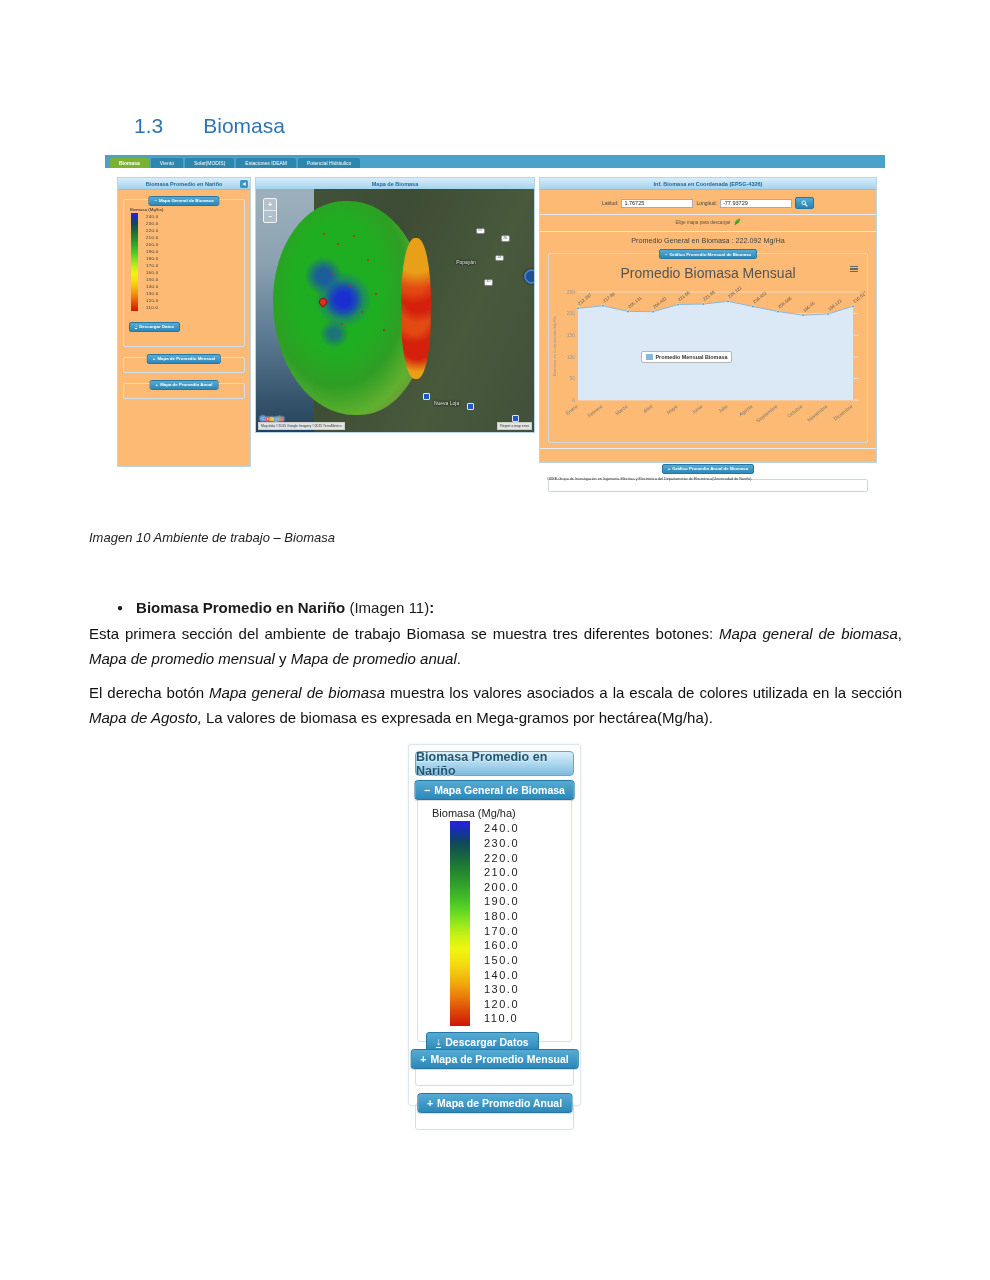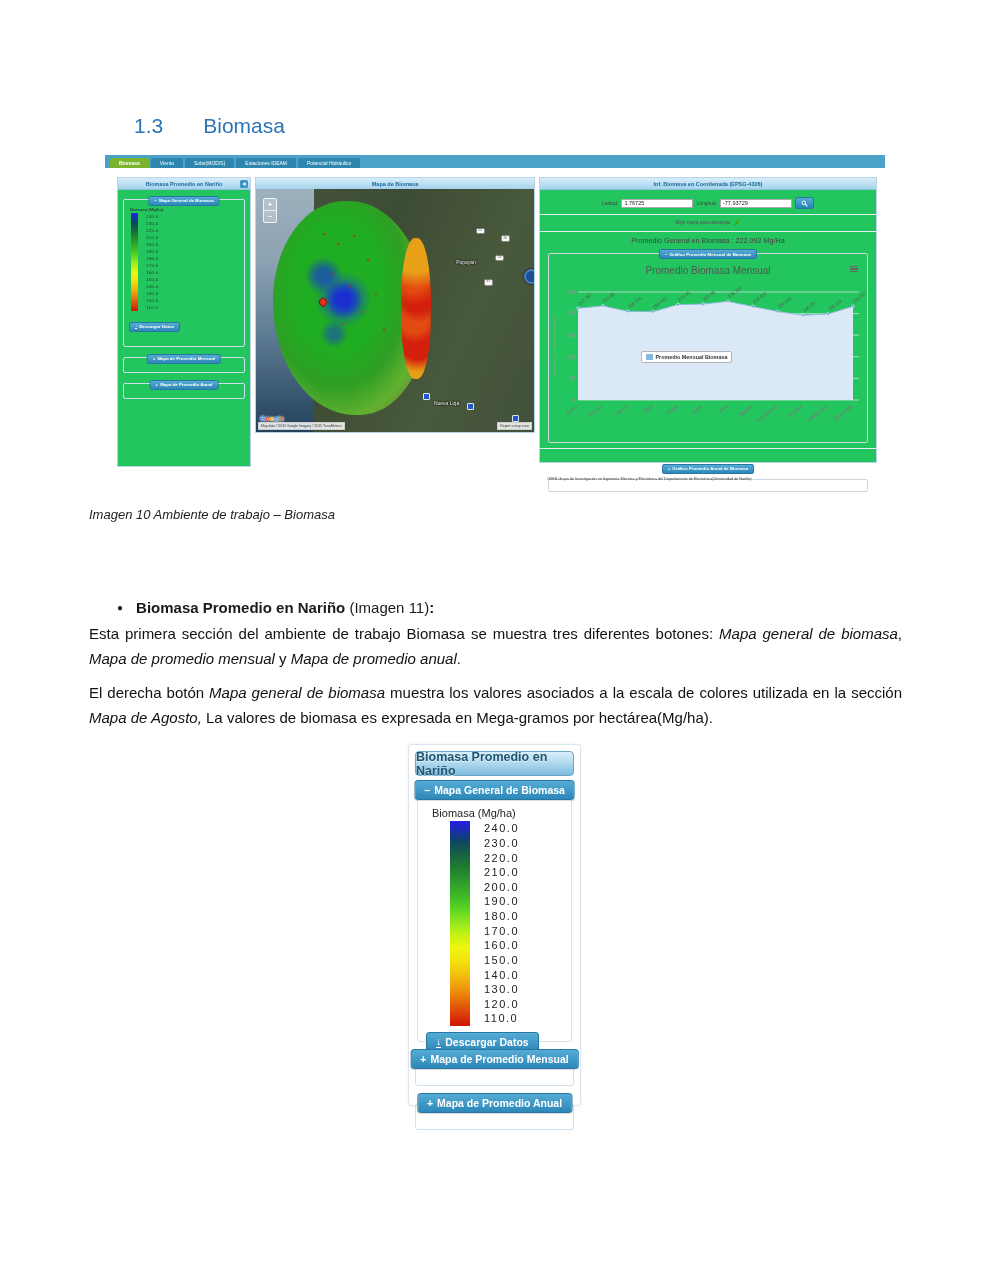--- a/index.html
+++ b/index.html
@@ -17,21 +17,21 @@
   .b{font-weight:bold;} .i{font-style:italic;}
 
   
   .fig10{position:absolute;left:105px;top:155px;width:780px;height:340px;}
   .tabbar{position:absolute;left:0;top:0;width:780px;height:13px;background:#4ba2c8;
           display:flex;align-items:flex-end;padding-left:5px;box-sizing:border-box;gap:2px;}
   .tab{font-size:5px;color:#fff;padding:2px 9px 2.5px;background:#2d86ad;border-radius:2px 2px 0 0;
        white-space:nowrap;}
   .tab.active{background:#7ab42e;font-weight:bold;}
 
-  .panel{position:absolute;top:22px;background:#22c55e;border:1px solid #b9d4e4;box-sizing:border-box;}
+  .panel{position:absolute;top:22px;background:#fdba74;border:1px solid #b9d4e4;box-sizing:border-box;}
   .panel-header{height:11px;background:linear-gradient(#d9edf9,#a4d2ec);border-bottom:1px solid #8fc0da;
                 color:#1a6a9c;font-size:5.5px;font-weight:bold;display:flex;align-items:center;
                 justify-content:center;position:relative;}
   .p-left{left:12px;width:134px;height:290px;}
   .p-map{left:150px;width:280px;height:256px;}
   .p-right{left:434px;width:338px;height:286px;}
 
   .hdr-toggle{position:absolute;right:2px;top:1.5px;width:8px;height:8px;background:#3d95c2;
               border-radius:1.5px;color:#fff;font-size:4px;display:flex;align-items:center;justify-content:center;}
 
@@ -108,21 +108,21 @@
   .input-mini{border:1px solid #aaa;background:#fff;font-size:5.5px;width:72px;height:9px;
        display:flex;align-items:center;padding:0 2px;color:#222;box-sizing:border-box;}
   .search-btn{width:17px;height:10px;background:linear-gradient(#55abd4,#2a84b4);border:1px solid #2678a2;
        border-radius:2px;display:flex;align-items:center;justify-content:center;}
   .hline{border-top:1px solid #e6eef4;margin:5px 0 0;}
   .hint-row{display:flex;justify-content:center;align-items:center;gap:2px;margin-top:3px;
        font-size:4.6px;color:#555;}
   .avg-row{text-align:center;font-size:7.2px;color:#444;margin-top:4px;}
   .chart-card{position:relative;margin:8px 8px 0;border:1px solid #cfd8e0;border-radius:2px;height:188px;}
   .chart-btn{position:absolute;top:-5px;left:50%;transform:translateX(-50%);}
-  .chart-title{text-align:center;margin-top:11px;font-size:10px;color:#555;}
+  .chart-title{text-align:center;margin-top:11px;font-size:14px;color:#555;}
   .hamburger{position:absolute;right:9px;top:12px;width:8px;}
   .hamburger div{height:1.2px;background:#666;margin-bottom:1.2px;}
   .chart-svg{position:absolute;left:2px;top:24px;}
   .legend{position:absolute;left:92px;top:97px;background:#fff;border:1px solid #b5b5b5;border-radius:2px;
        display:flex;gap:2.5px;align-items:center;font-size:5.4px;font-weight:bold;color:#333;padding:2px 4px;}
   .legend .sw{width:7px;height:5.5px;background:#86b8dc;}
   .annual-row{text-align:center;margin-top:7px;}
   .empty-box{margin:5px 8px 0;height:11px;border:1px solid #ccd6de;border-radius:2px;}
   .fig-footer{position:absolute;right:133px;top:322px;font-size:6px;color:#333;
        transform:scale(.62);transform-origin:right top;white-space:nowrap;}
@@ -349,21 +349,21 @@
             <span class="ic">+</span>
             <span>Gráfico Promedio Anual de Biomasa</span>
           </span>
       </div>
       <div class="empty-box"></div>
     </div>
 
     <div class="fig-footer">GIIEE-Grupo de Investigación en Ingeniería Eléctrica y Electrónica del Departamento de Electrónica(Universidad de Nariño)</div>
   </div>
 
-  <div class="caption" style="top:507px;font-style:italic;">Imagen 10 Ambiente de trabajo – Biomasa</div>
+  <div class="caption" style="top:530px;font-style:italic;">Imagen 10 Ambiente de trabajo – Biomasa</div>
 
 
   <div class="bullet-line">
     <span class="bullet-dot">●</span>
     <span><span class="b">Biomasa Promedio en Nariño</span><span> (Imagen 11)</span><span class="b">:</span></span>
   </div>
 
   <div class="para" style="top:621px;"><span>Esta primera sección del ambiente de trabajo Biomasa se muestra tres diferentes botones: </span><span class="i">Mapa general de biomasa</span><span>, </span><span class="i">Mapa de promedio mensual</span><span> y </span><span class="i">Mapa de promedio anual</span><span>.</span></div>
 
   <div class="para" style="top:680px;"><span>El derecha botón </span><span class="i">Mapa general de biomasa</span><span> muestra los valores asociados a la escala de colores utilizada en la sección </span><span class="i">Mapa de Agosto,</span><span> La valores de biomasa es expresada en Mega-gramos por hectárea(Mg/ha).</span></div>

